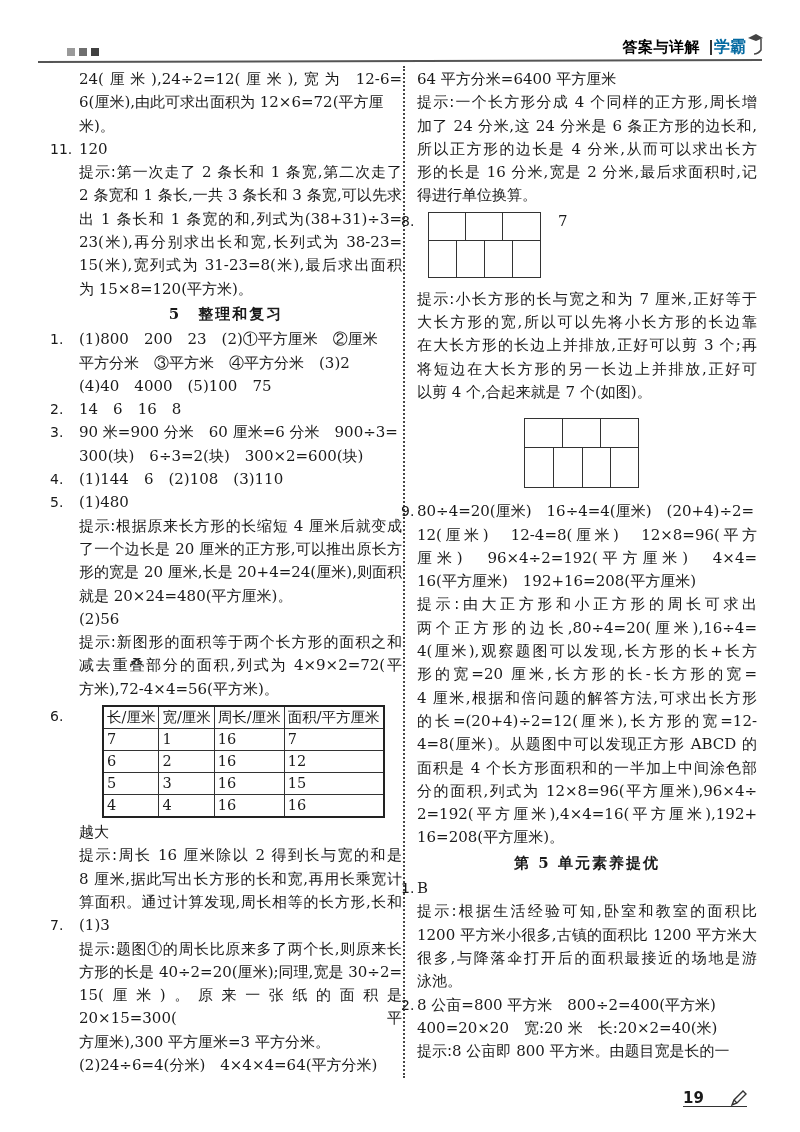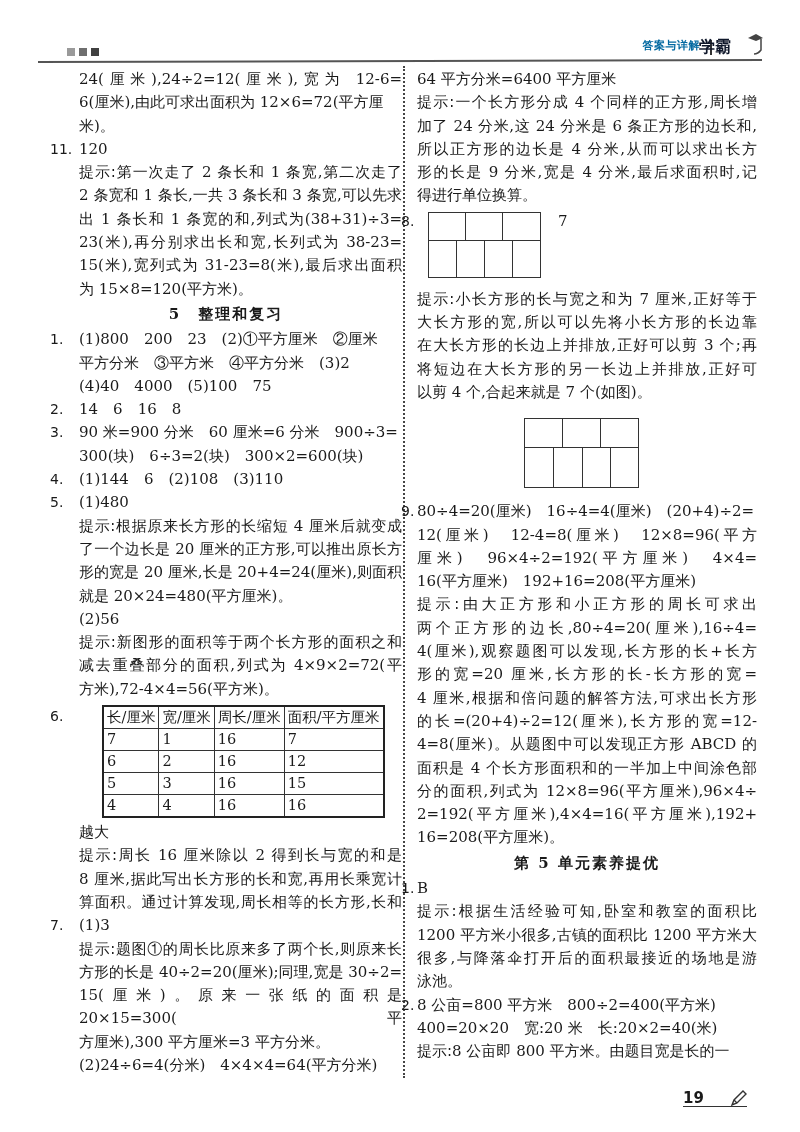--- a/index.html
+++ b/index.html
@@ -3,23 +3,23 @@
 <meta charset="utf-8">
 <style>
   html, body { margin:0; padding:0; }
   body {
     width:800px; height:1132px; background:#ffffff; position:relative; overflow:hidden;
     font-family:"DejaVu Serif","Liberation Serif",serif; color:#1a1a1a;
   }
   .header { position:absolute; left:0; top:0; width:800px; height:62px; }
   .squares { position:absolute; left:67px; top:48px; display:flex; gap:4px; }
   .sq { width:8px; height:8px; }
-  .hdr-title { position:absolute; right:100px; top:38px; font-family:"DejaVu Sans","Liberation Sans",sans-serif; font-size:11px; font-weight:bold; color:#0369a1; letter-spacing:0.5px;}
+  .hdr-title { position:absolute; right:100px; top:38px; font-family:"DejaVu Sans","Liberation Sans",sans-serif; font-size:15px; font-weight:bold; color:#000000; letter-spacing:0.5px;}
   .hdr-sep { position:absolute; right:88px; top:40px; width:2px; height:15px; background:#333; }
-  .hdr-brand { position:absolute; right:69px; top:37px; font-family:"DejaVu Sans","Liberation Sans",sans-serif; font-size:16px; font-weight:bold; color:#0f172a; }
+  .hdr-brand { position:absolute; right:54px; top:37px; font-family:"DejaVu Sans","Liberation Sans",sans-serif; font-size:16px; font-weight:bold; color:#0369a1; }
   .hdr-cap { position:absolute; right:36px; top:32px; width:18px; height:24px; }
   .hdr-line { position:absolute; left:38px; top:60px; width:724px; height:2px; background:#555; transform:skewY(-0.15deg);}
 
   .col { position:absolute; top:68px; font-size:15px; line-height:23.3px; }
   .col.left { left:50px; width:352px; }
   .col.right { left:417px; width:340px; }
   .divider { position:absolute; left:403px; top:66px; height:1012px; border-left:2px dotted #444; }
 
   .p { margin:0; }
   .ind { padding-left:29px; }
@@ -138,21 +138,21 @@
   <p class="p ind just">15(厘米)。原来一张纸的面积是 20×15=300(平</p>
   <p class="p ind">方厘米),300 平方厘米=3 平方分米。</p>
   <p class="p ind">(2)24÷6=4(分米)　4×4×4=64(平方分米)</p>
 </div>
 
 <div class="col right">
   <p class="p ind" style="padding-left:0">64 平方分米=6400 平方厘米</p>
   <p class="p just"><span class="hint-label">提示:</span><span>一个长方形分成 4 个同样的正方形,周长增</span></p>
   <p class="p just">加了 24 分米,这 24 分米是 6 条正方形的边长和,</p>
   <p class="p just">所以正方形的边长是 4 分米,从而可以求出长方</p>
-  <p class="p just">形的长是 9 分米,宽是 4 分米,最后求面积时,记</p>
+  <p class="p just">形的长是 16 分米,宽是 2 分米,最后求面积时,记</p>
   <p class="p">得进行单位换算。</p>
 
   <div class="fig" style="height:72px; margin-left:-16px; margin-top:2px;">
     <span class="num" style="position:absolute; left:0; top:0;">8.</span>
     <div class="box" style="left:27px; top:2px; width:113px; height:66px;"></div>
     <div class="box" style="left:27px; top:2px; width:38px; height:29px;"></div>
     <div class="box" style="left:64px; top:2px; width:38px; height:29px;"></div>
     <div class="box" style="left:101px; top:2px; width:39px; height:29px;"></div>
     <div class="box" style="left:27px; top:30px; width:29px; height:38px;"></div>
     <div class="box" style="left:55px; top:30px; width:29px; height:38px;"></div>

